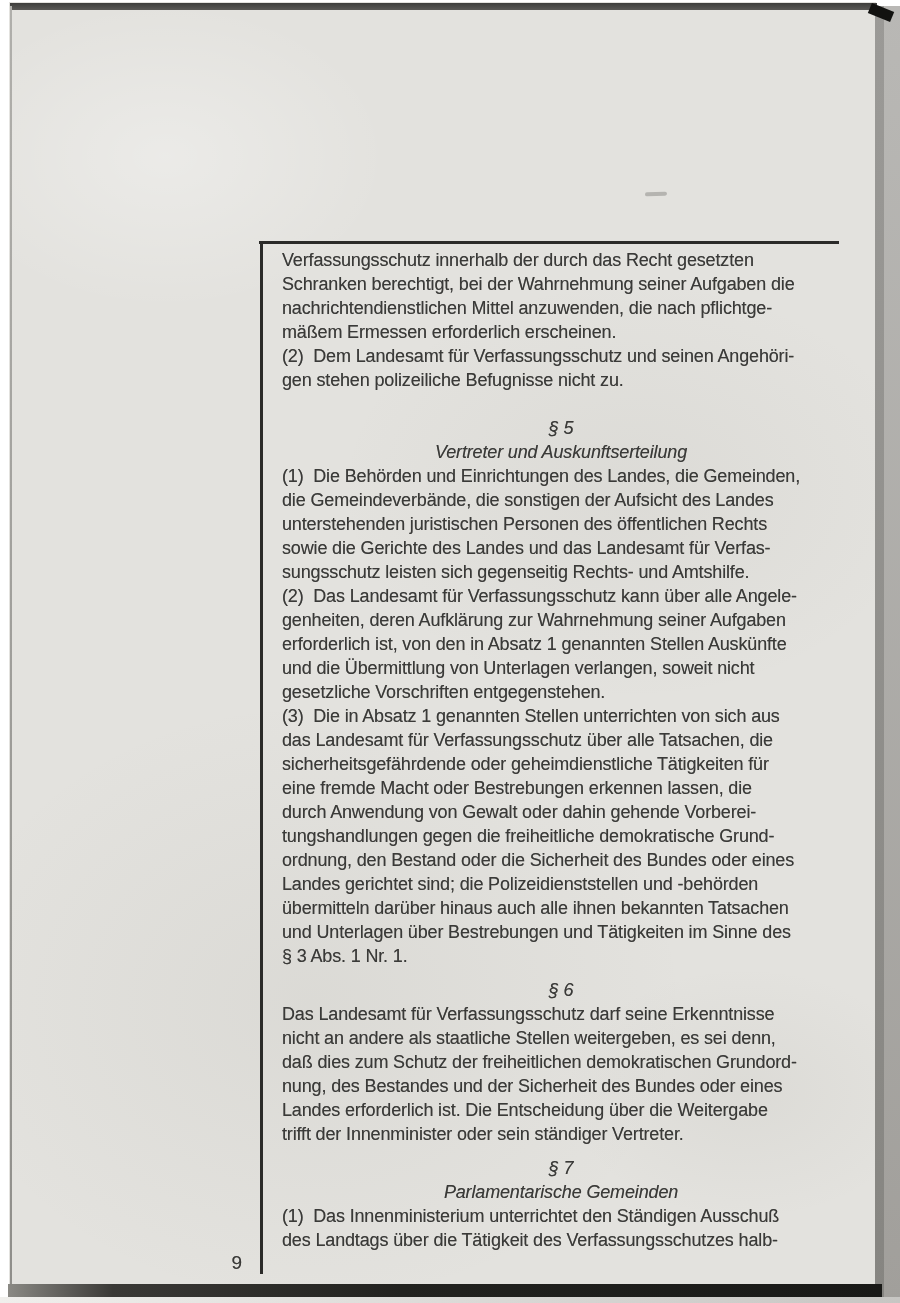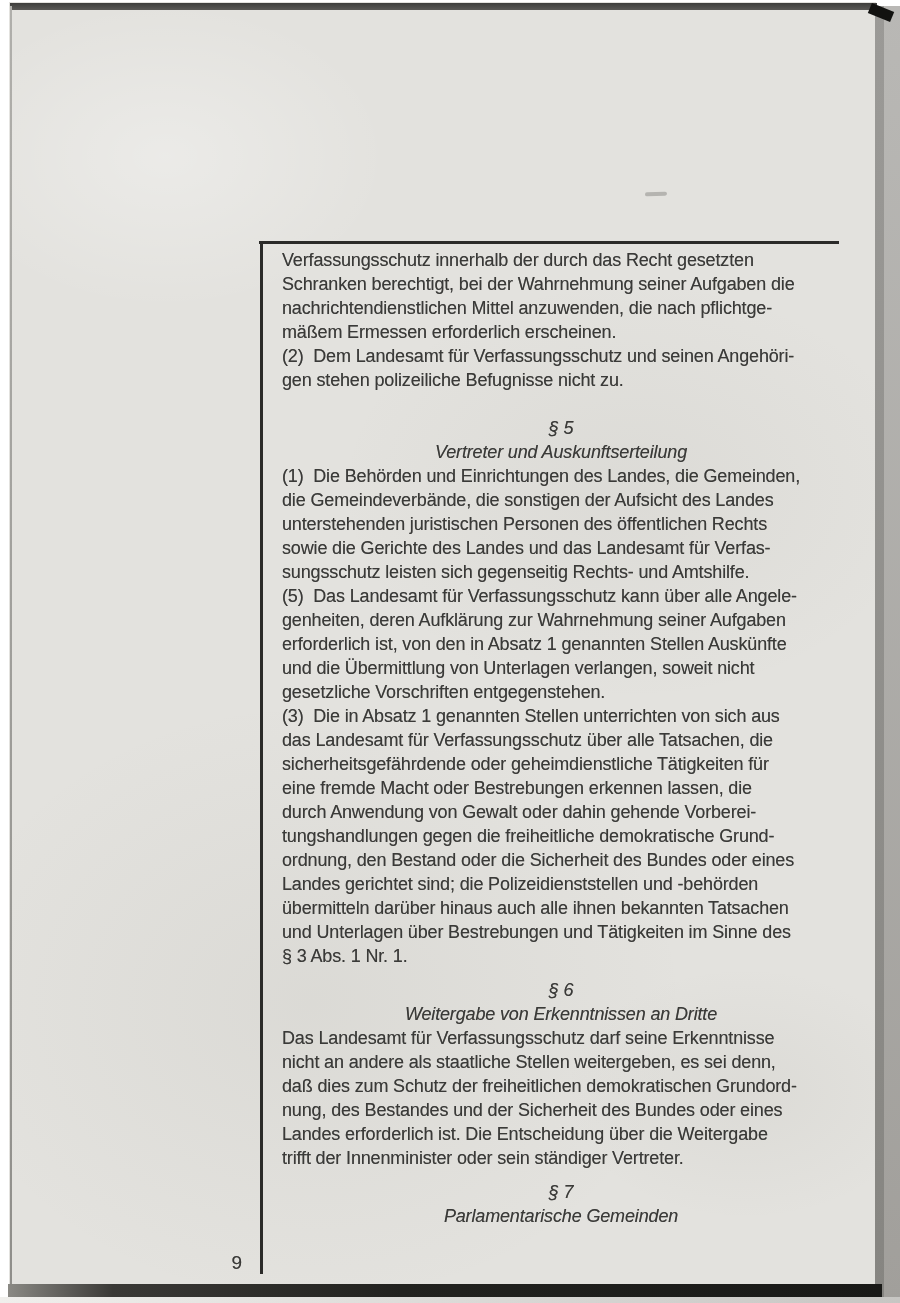--- a/index.html
+++ b/index.html
@@ -140,51 +140,52 @@
 gen stehen polizeiliche Befugnisse nicht zu.</p>
 
     <div class="section first-section">
       <div class="sec-num">§ 5</div>
       <div class="sec-title">Vertreter und Auskunftserteilung</div>
       <p class="para">(1)  Die Behörden und Einrichtungen des Landes, die Gemeinden,
 die Gemeindeverbände, die sonstigen der Aufsicht des Landes
 unterstehenden juristischen Personen des öffentlichen Rechts
 sowie die Gerichte des Landes und das Landesamt für Verfas-
 sungsschutz leisten sich gegenseitig Rechts- und Amtshilfe.</p>
-      <p class="para">(5)  Das Landesamt für Verfassungsschutz kann über alle Angele-
+      <p class="para">(2)  Das Landesamt für Verfassungsschutz kann über alle Angele-
 genheiten, deren Aufklärung zur Wahrnehmung seiner Aufgaben
 erforderlich ist, von den in Absatz 1 genannten Stellen Auskünfte
 und die Übermittlung von Unterlagen verlangen, soweit nicht
 gesetzliche Vorschriften entgegenstehen.</p>
       <p class="para">(3)  Die in Absatz 1 genannten Stellen unterrichten von sich aus
 das Landesamt für Verfassungsschutz über alle Tatsachen, die
 sicherheitsgefährdende oder geheimdienstliche Tätigkeiten für
 eine fremde Macht oder Bestrebungen erkennen lassen, die
 durch Anwendung von Gewalt oder dahin gehende Vorberei-
 tungshandlungen gegen die freiheitliche demokratische Grund-
 ordnung, den Bestand oder die Sicherheit des Bundes oder eines
 Landes gerichtet sind; die Polizeidienststellen und -behörden
 übermitteln darüber hinaus auch alle ihnen bekannten Tatsachen
 und Unterlagen über Bestrebungen und Tätigkeiten im Sinne des
 § 3 Abs. 1 Nr. 1.</p>
     </div>
 
     <div class="section">
       <div class="sec-num">§ 6</div>
-      <div class="sec-title">Weitergabe von Erkenntnissen an Dritte</div>
       <p class="para">Das Landesamt für Verfassungsschutz darf seine Erkenntnisse
 nicht an andere als staatliche Stellen weitergeben, es sei denn,
 daß dies zum Schutz der freiheitlichen demokratischen Grundord-
 nung, des Bestandes und der Sicherheit des Bundes oder eines
 Landes erforderlich ist. Die Entscheidung über die Weitergabe
 trifft der Innenminister oder sein ständiger Vertreter.</p>
     </div>
 
     <div class="section">
       <div class="sec-num">§ 7</div>
       <div class="sec-title">Parlamentarische Gemeinden</div>
+      <p class="para">(1)  Das Innenministerium unterrichtet den Ständigen Ausschuß
+des Landtags über die Tätigkeit des Verfassungsschutzes halb-</p>
     </div>
 
   </div>
 
   <div class="page-num">9</div>
 
 </div>
 
 </body></html>

